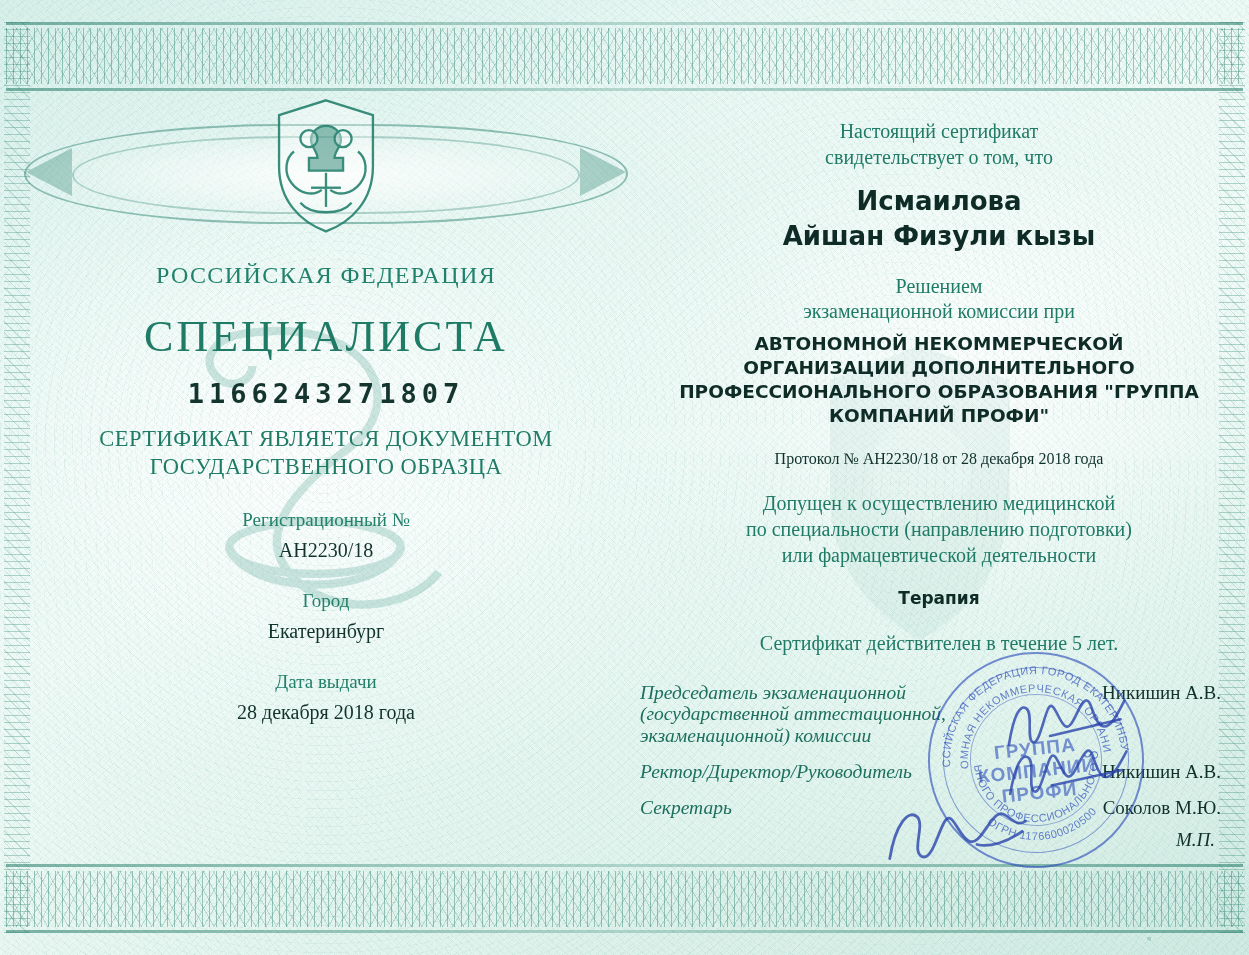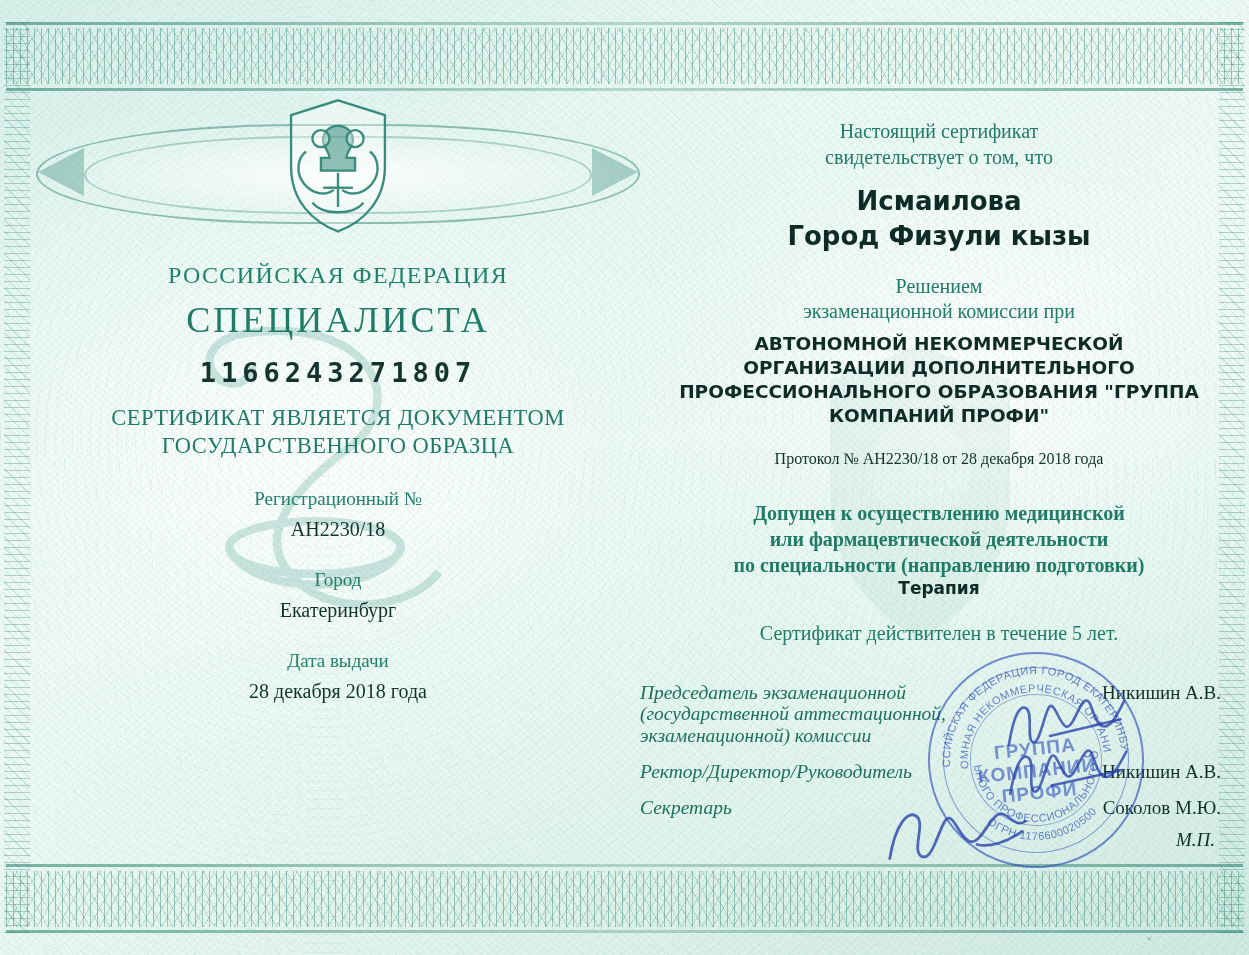--- a/index.html
+++ b/index.html
@@ -78,21 +78,21 @@
       repeating-linear-gradient(0deg, rgba(34,124,104,0.45) 0px, rgba(34,124,104,0.45) 1px, rgba(255,255,255,0) 1px, rgba(255,255,255,0) 7px),
       repeating-linear-gradient(45deg, rgba(34,124,104,0.25) 0px, rgba(34,124,104,0.25) 1px, rgba(255,255,255,0) 1px, rgba(255,255,255,0) 8px);
     opacity: 0.7;
   }
   .side-band.left { left: 4px; }
   .side-band.right { right: 4px; }
 
   
   .left-col {
     position: absolute;
-    left: 28px;
+    left: 16px;
     top: 96px;
     width: 620px;
     text-align: center;
     color: #1d7460;
   }
 
   .emblem-wrap {
     position: relative;
     height: 150px;
   }
@@ -144,22 +144,22 @@
     font-weight: 700;
     letter-spacing: 2px;
     color: rgba(255,255,255,0.30);
     -webkit-text-stroke: 1.6px rgba(35,126,106,0.85);
     text-shadow:
       0 1px 0 rgba(255,255,255,0.65),
       2px 3px 5px rgba(30,110,92,0.28);
     line-height: 1;
   }
   .sub-word {
-    margin-top: 10px;
-    font-size: 36px;
+    margin-top: 22px;
+    font-size: 44px;
     letter-spacing: 3px;
     color: #1f7b66;
   }
   .cert-number {
     margin-top: 16px;
     font-family: "DejaVu Sans Mono", "Liberation Mono", monospace;
     font-size: 27px;
     letter-spacing: 5px;
     color: #14352e;
     font-weight: 700;
@@ -219,27 +219,27 @@
     font-weight: 700;
     line-height: 1.3;
     color: #0e2b25;
   }
   .r-protocol {
     margin-top: 22px;
     font-size: 16px;
     color: #10302a;
   }
   .r-admitted {
-    margin-top: 32px;
+    margin-top: 22px;
     font-size: 20px;
     line-height: 1.3;
     color: #1f7b66;
-    font-weight: bold;
   }
   .r-speciality {
+    margin-top: 20px;
     font-family: "DejaVu Sans", "Liberation Sans", sans-serif;
     font-size: 17px;
     font-weight: 700;
     color: #0e2b25;
   }
   .r-valid {
     margin-top: 24px;
     font-size: 20px;
     color: #1f7b66;
   }
@@ -445,41 +445,41 @@
   </div>
 
   <div class="right-col">
     <div class="r-lead">
       <div>Настоящий сертификат</div>
       <div>свидетельствует о том, что</div>
     </div>
 
     <div class="r-name">
       <div>Исмаилова</div>
-      <div>Город Физули кызы</div>
+      <div>Айшан Физули кызы</div>
     </div>
 
     <div class="r-decision">
       <div>Решением</div>
       <div>экзаменационной комиссии при</div>
     </div>
 
     <div class="r-org">
       <div>АВТОНОМНОЙ НЕКОММЕРЧЕСКОЙ</div>
       <div>ОРГАНИЗАЦИИ ДОПОЛНИТЕЛЬНОГО</div>
       <div>ПРОФЕССИОНАЛЬНОГО ОБРАЗОВАНИЯ "ГРУППА</div>
       <div>КОМПАНИЙ ПРОФИ"</div>
     </div>
 
     <div class="r-protocol">Протокол № АН2230/18 от 28 декабря 2018 года</div>
 
     <div class="r-admitted">
       <div>Допущен к осуществлению медицинской</div>
+      <div>по специальности (направлению подготовки)</div>
       <div>или фармацевтической деятельности</div>
-      <div>по специальности (направлению подготовки)</div>
     </div>
 
     <div class="r-speciality">Терапия</div>
 
     <div class="r-valid">Сертификат действителен в течение 5 лет.</div>
   </div>
 
   <div class="sig-block">
 
     <div class="sig-row">

